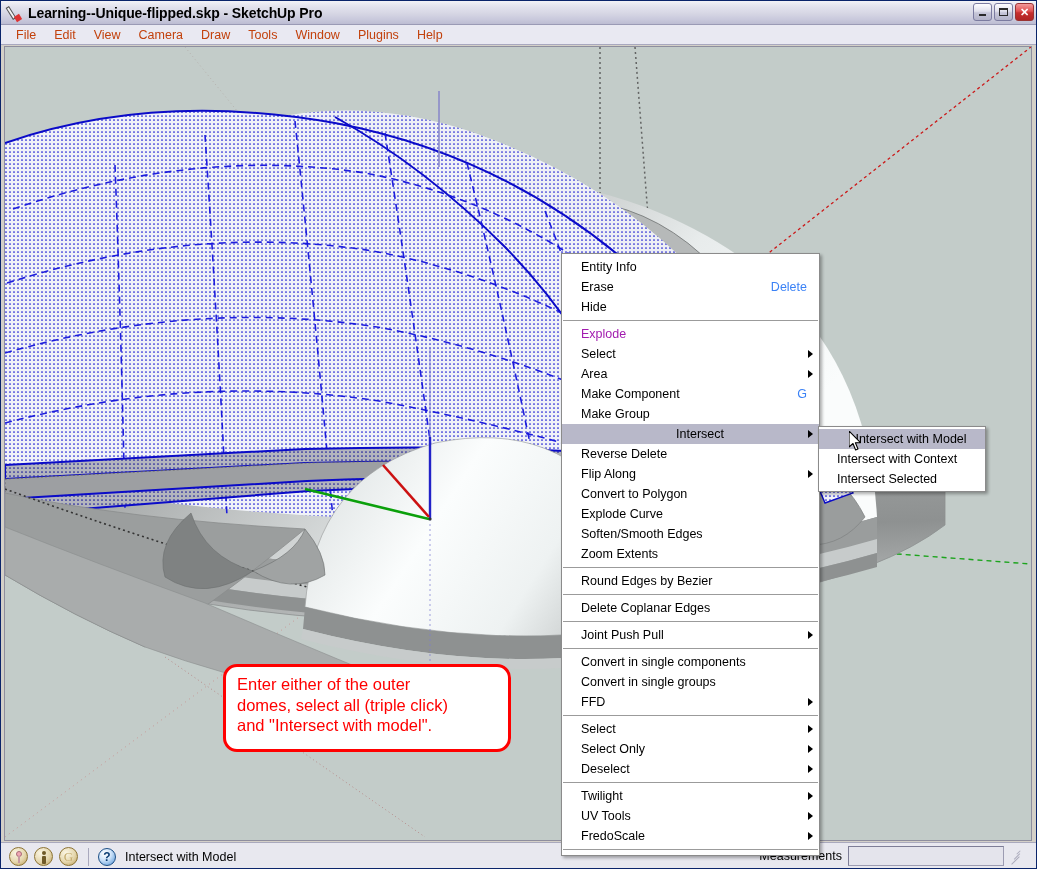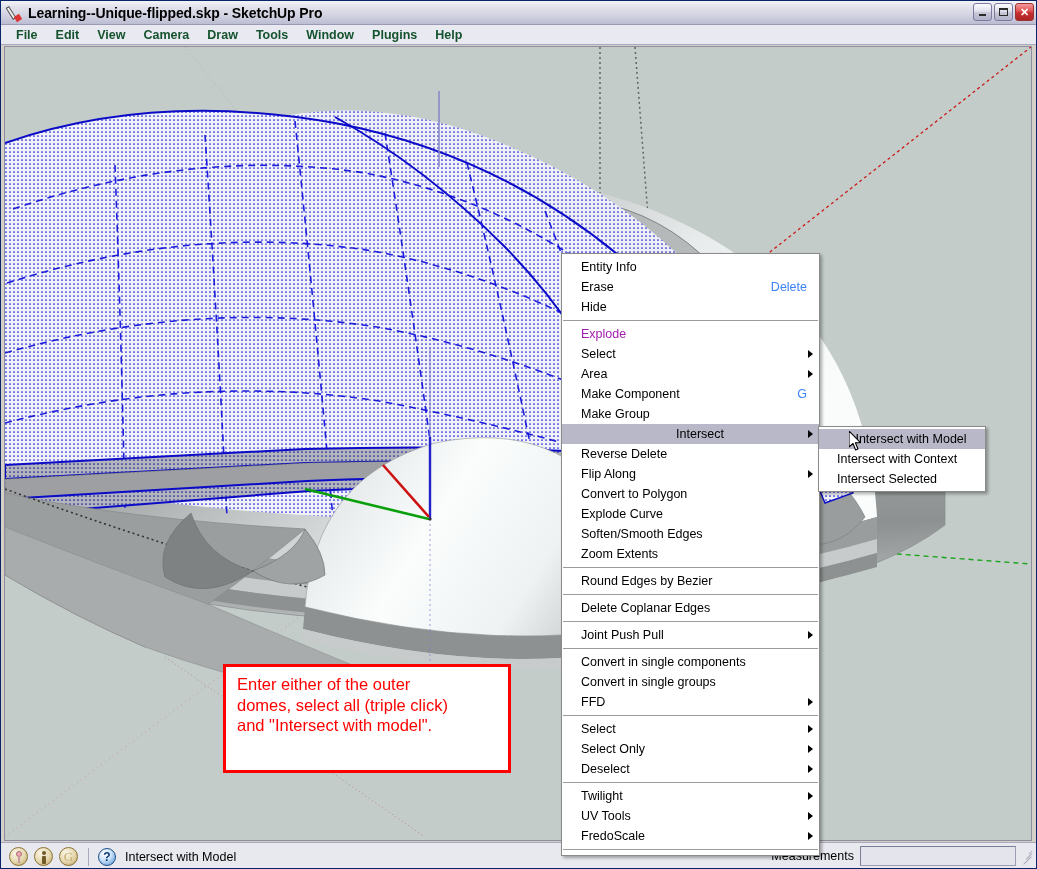--- a/index.html
+++ b/index.html
@@ -57,39 +57,39 @@
   .wbtn .x-g{ font-size:11px; line-height:1; font-family:"Liberation Sans",sans-serif; }
 
   
   #menubar{
     position:absolute; left:0; top:24px; width:1037px; height:20px;
     background:#e9e9f2;
     border-bottom:1px solid #a8a8bf;
     display:flex; align-items:center; padding-left:6px;
   }
   .mb-item{
-    font-size:12.5px; color:#14532d; padding:2px 9px; white-space:nowrap; cursor:default;font-weight:bold;
+    font-size:12.5px; color:#c2410c; padding:2px 9px; white-space:nowrap; cursor:default;
   }
 
   
   #viewport{
     position:absolute; left:3px; top:45px; width:1028px; height:795px;
     background:#c3ccc9;
     border:1px solid #8e8e9e;
     overflow:hidden;
   }
   #viewport svg{ display:block; }
 
   
   #callout{
     position:absolute; left:222px; top:663px;
-    width:288px; height:109px;
+    width:288px; height:88px;
     background:#ffffff;
     border:3px solid #ff0000;
-    border-radius:0;
+    border-radius:14px;
     padding:7px 10px 0 11px;
   }
   #callout .line{
     color:#ff0000; font-size:16.5px; line-height:20.5px;
     font-family:"Liberation Sans", sans-serif; white-space:nowrap;
   }
 
   
   #ctxmenu{
     position:absolute; left:560px; top:252px; width:259px;
@@ -172,21 +172,21 @@
     background:radial-gradient(circle at 36% 30%, #ffffff 0%, #cfe4fa 42%, #4d8fd4 100%);
     border:1px solid #1c4f86;
     display:flex; align-items:center; justify-content:center;
     font-size:12px; font-weight:bold; color:#0a3c73;
     flex:0 0 auto;
   }
   #sb-status-text{
     font-size:12.5px; color:#000; margin-left:9px; white-space:nowrap;
   }
   #sb-right{
-    position:absolute; right:4px; top:3px; display:flex; align-items:center;
+    position:absolute; right:16px; top:3px; display:flex; align-items:center;
   }
   #sb-meas-label{ font-size:12.5px; color:#000; margin-right:6px; white-space:nowrap; }
   #sb-meas-input{
     width:156px; height:20px;
     background:#e4e4ec; border:1px solid #9c9cb2;
     border-top-color:#7d7d96; border-left-color:#7d7d96;
   }
   #sb-grip{
     width:15px; height:15px; margin-left:3px; position:relative; opacity:.75;
   }

